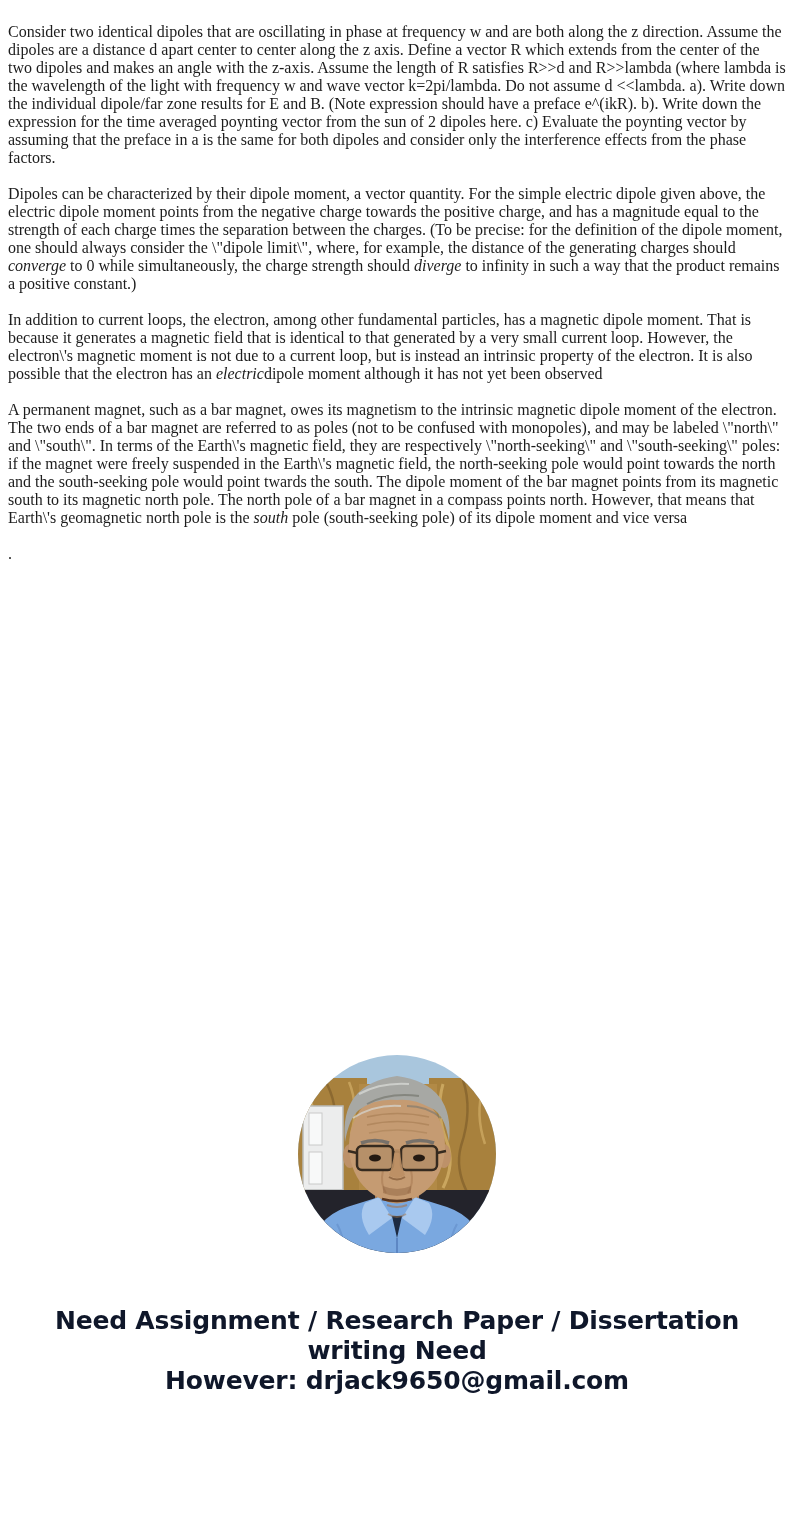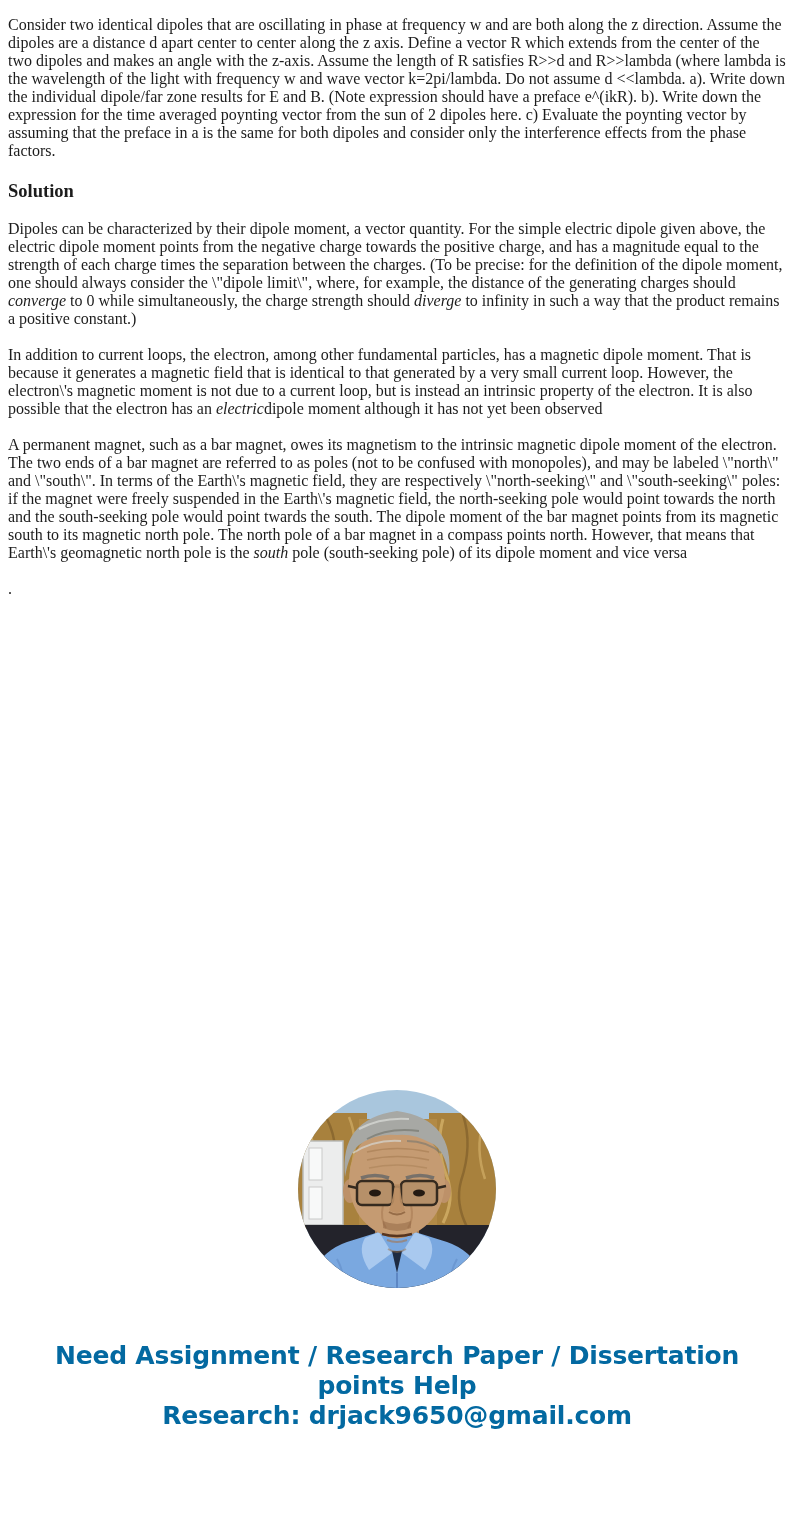--- a/index.html
+++ b/index.html
@@ -4,21 +4,21 @@
 <style>
   html, body { margin: 0; padding: 0; background: #ffffff; }
   body {
     width: 794px;
     font-family: "Liberation Serif", serif;
     color: #1c1c1c;
     -webkit-font-smoothing: antialiased;
   }
   .page {
     width: 778px;
-    margin: 8px auto;
+    margin: 15px auto;
     padding: 8px 0 29px 0;
   }
   .doc p {
     font-size: 16px;
     line-height: 18px;
     margin: 18px 0;
     text-align: left;
   }
   .doc p.first { margin-top: 0; }
   .doc h3 {
@@ -34,33 +34,32 @@
     text-align: center;
   }
   .photo-wrap svg { display: inline-block; vertical-align: top; }
   .footer {
     margin-top: 52px;
     text-align: center;
     font-family: "DejaVu Sans", sans-serif;
     font-weight: bold;
     font-size: 25px;
     line-height: 30px;
-    color: #0369a1;
+    color: #0f172a;
     letter-spacing: -0.2px;
   }
 </style>
 </head>
 <body>
 
 <div class="page">
   <div class="doc">
 
     <p class="first">Consider two identical dipoles that are oscillating in phase at frequency w and are both along the z direction. Assume the dipoles are a distance d apart center to center along the z axis. Define a vector R which extends from the center of the two dipoles and makes an angle with the z-axis. Assume the length of R satisfies R&gt;&gt;d and R&gt;&gt;lambda (where lambda is the wavelength of the light with frequency w and wave vector k=2pi/lambda. Do not assume d &lt;&lt;lambda. a). Write down the individual dipole/far zone results for E and B. (Note expression should have a preface e^(ikR). b). Write down the expression for the time averaged poynting vector from the sun of 2 dipoles here. c) Evaluate the poynting vector by assuming that the preface in a is the same for both dipoles and consider only the interference effects from the phase factors.</p>
 
-    <h3>Solution</h3>
 
     <p><span>Dipoles can be characterized by their dipole moment, a vector quantity. For the simple electric dipole given above, the electric dipole moment points from the negative charge towards the positive charge, and has a magnitude equal to the strength of each charge times the separation between the charges. (To be precise: for the definition of the dipole moment, one should always consider the \"dipole limit\", where, for example, the distance of the generating charges should </span><em>converge</em><span> to 0 while simultaneously, the charge strength should </span><em>diverge</em><span> to infinity in such a way that the product remains a positive constant.)</span></p>
 
 
     <p><span>In addition to current loops, the electron, among other fundamental particles, has a magnetic dipole moment. That is because it generates a magnetic field that is identical to that generated by a very small current loop. However, the electron\'s magnetic moment is not due to a current loop, but is instead an intrinsic property of the electron. It is also possible that the electron has an </span><em>electric</em><span>dipole moment although it has not yet been observed</span></p>
 
     <p><span>A permanent magnet, such as a bar magnet, owes its magnetism to the intrinsic magnetic dipole moment of the electron. The two ends of a bar magnet are referred to as poles (not to be confused with monopoles), and may be labeled \"north\" and \"south\". In terms of the Earth\'s magnetic field, they are respectively \"north-seeking\" and \"south-seeking\" poles: if the magnet were freely suspended in the Earth\'s magnetic field, the north-seeking pole would point towards the north and the south-seeking pole would point twards the south. The dipole moment of the bar magnet points from its magnetic south to its magnetic north pole. The north pole of a bar magnet in a compass points north. However, that means that Earth\'s geomagnetic north pole is the </span><em>south</em><span> pole (south-seeking pole) of its dipole moment and vice versa</span></p>
 
     <p>.</p>
   </div>
@@ -141,16 +140,16 @@
 
         <path d="M85 145 Q100 149 115 145" stroke="#57351f" stroke-width="2.5" fill="none"></path>
         <path d="M90 151 Q100 155 110 151" stroke="#a5744c" stroke-width="2" fill="none" opacity="0.6"></path>
         <path d="M91 160 Q100 166 109 160" stroke="#9c7249" stroke-width="1.8" fill="none" opacity="0.5"></path>
       </g>
     </svg>
   </figure>
 
   <div class="footer">
     <div>Need Assignment / Research Paper / Dissertation</div>
-    <div>points Help</div>
-    <div>Research: drjack9650@gmail.com</div>
+    <div>writing Need</div>
+    <div>However: drjack9650@gmail.com</div>
   </div>
 </div>
 
 </body></html>

